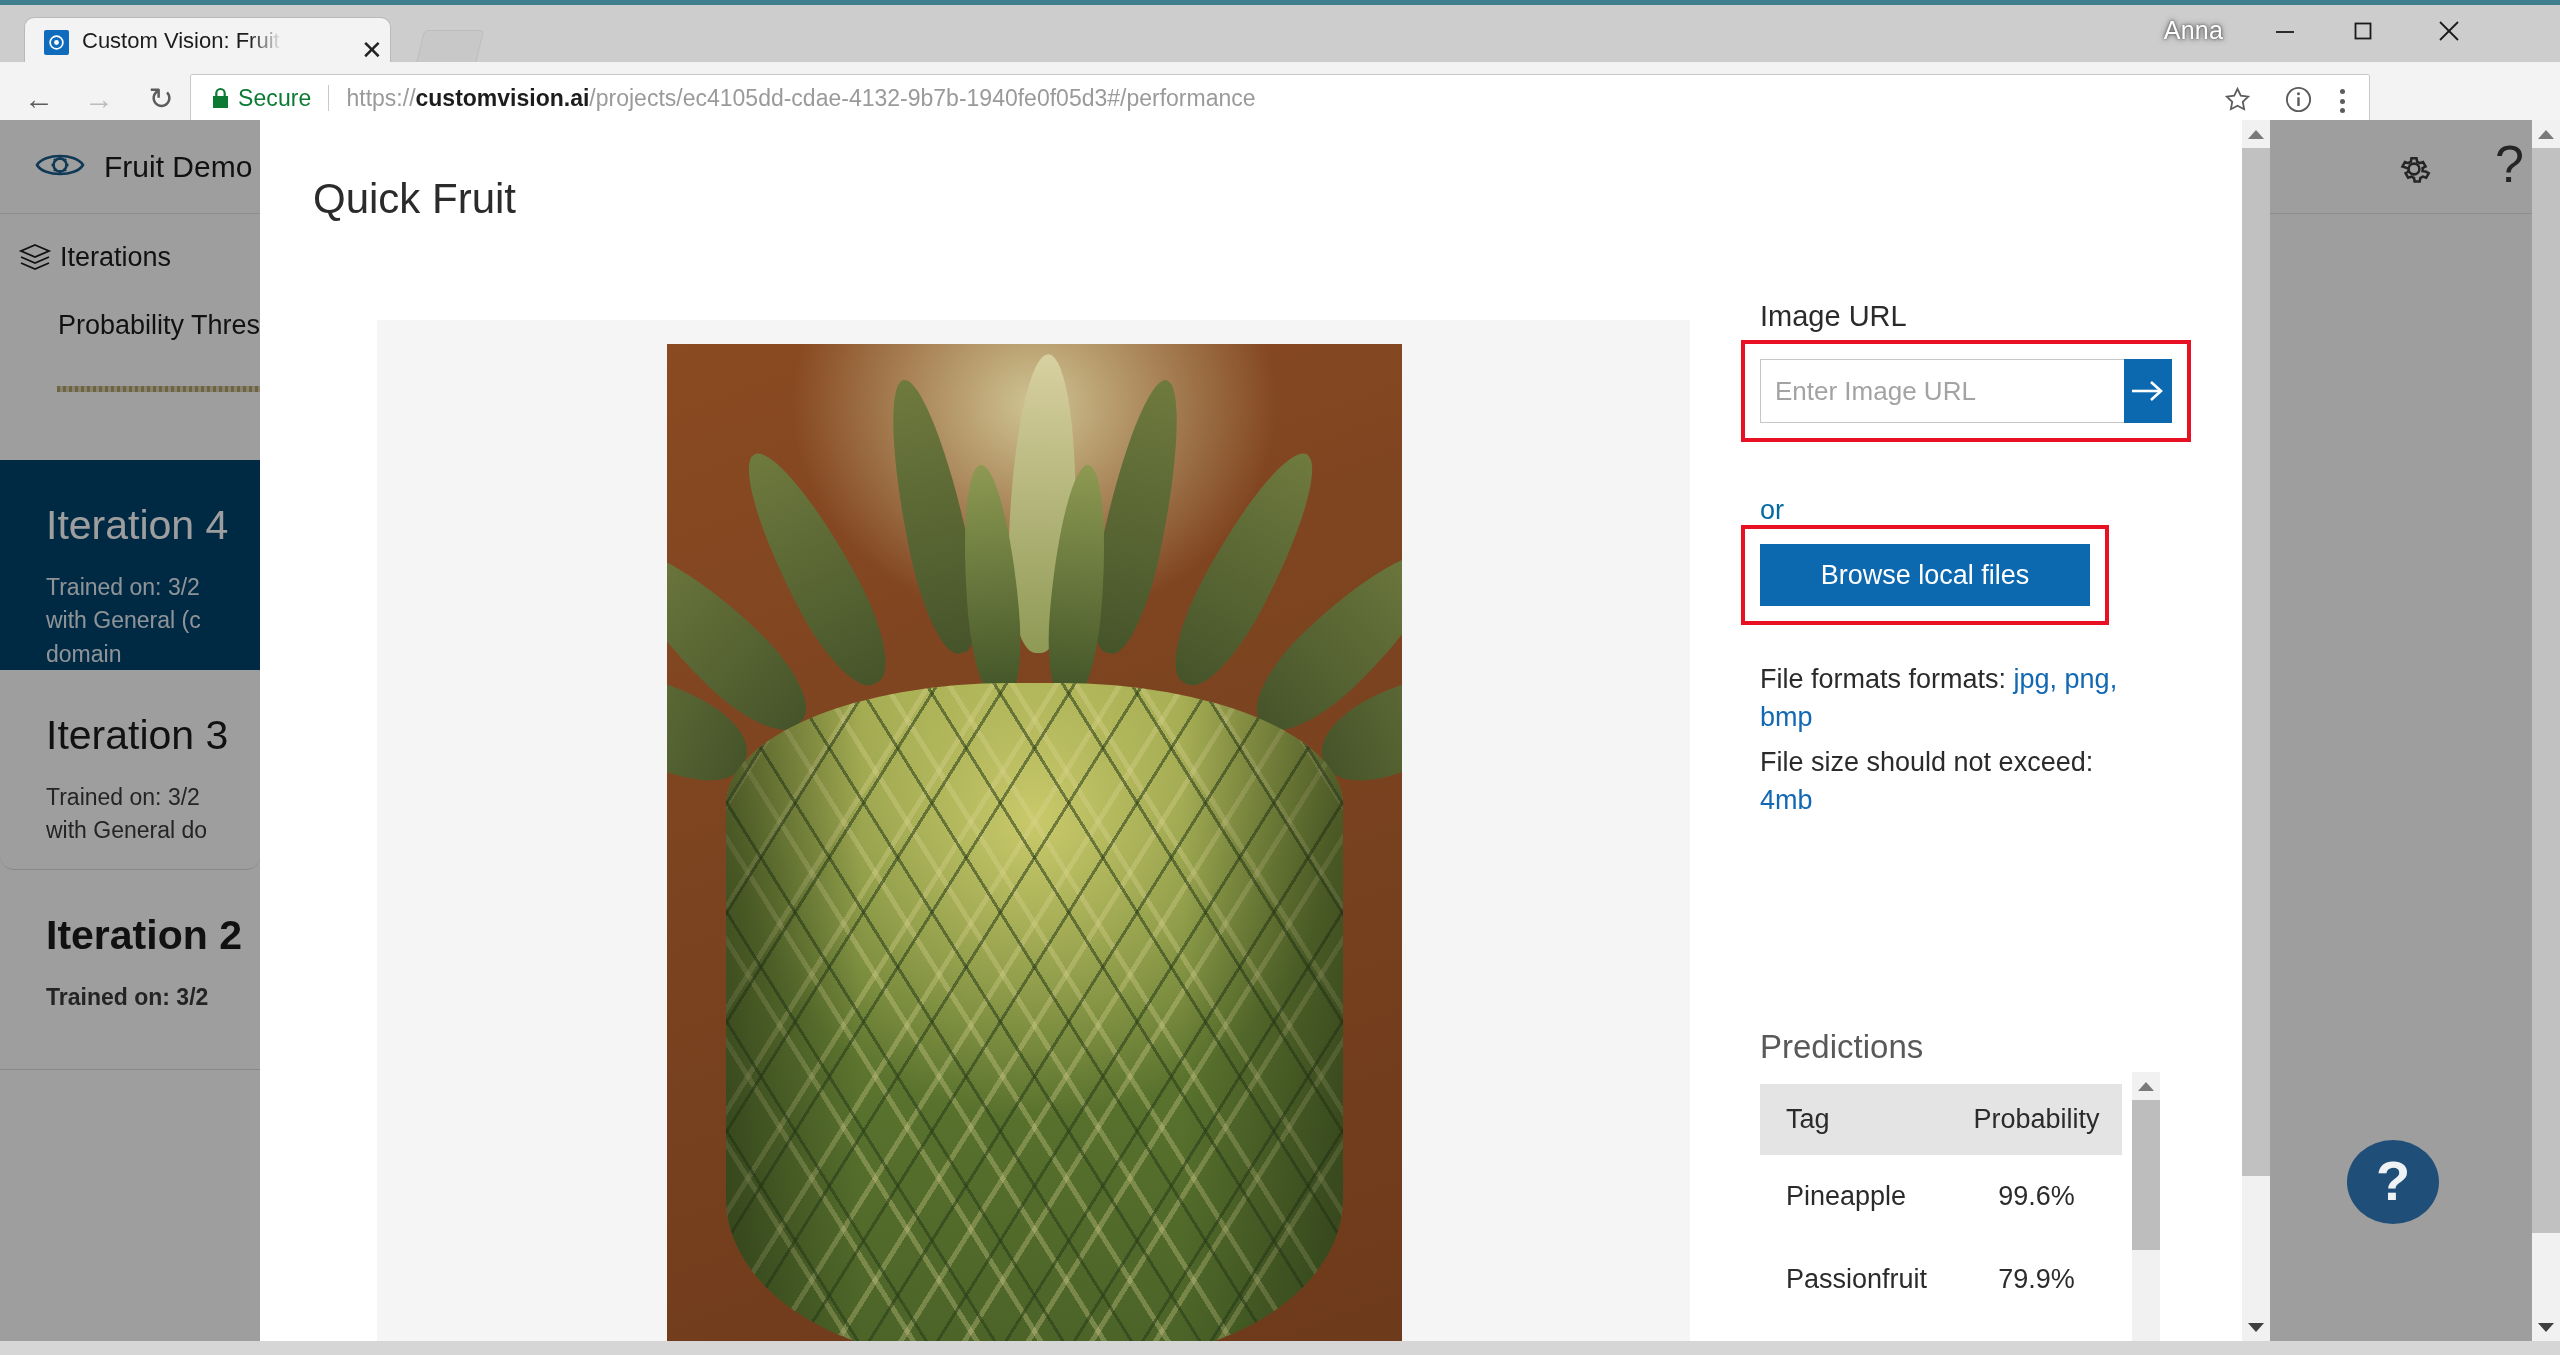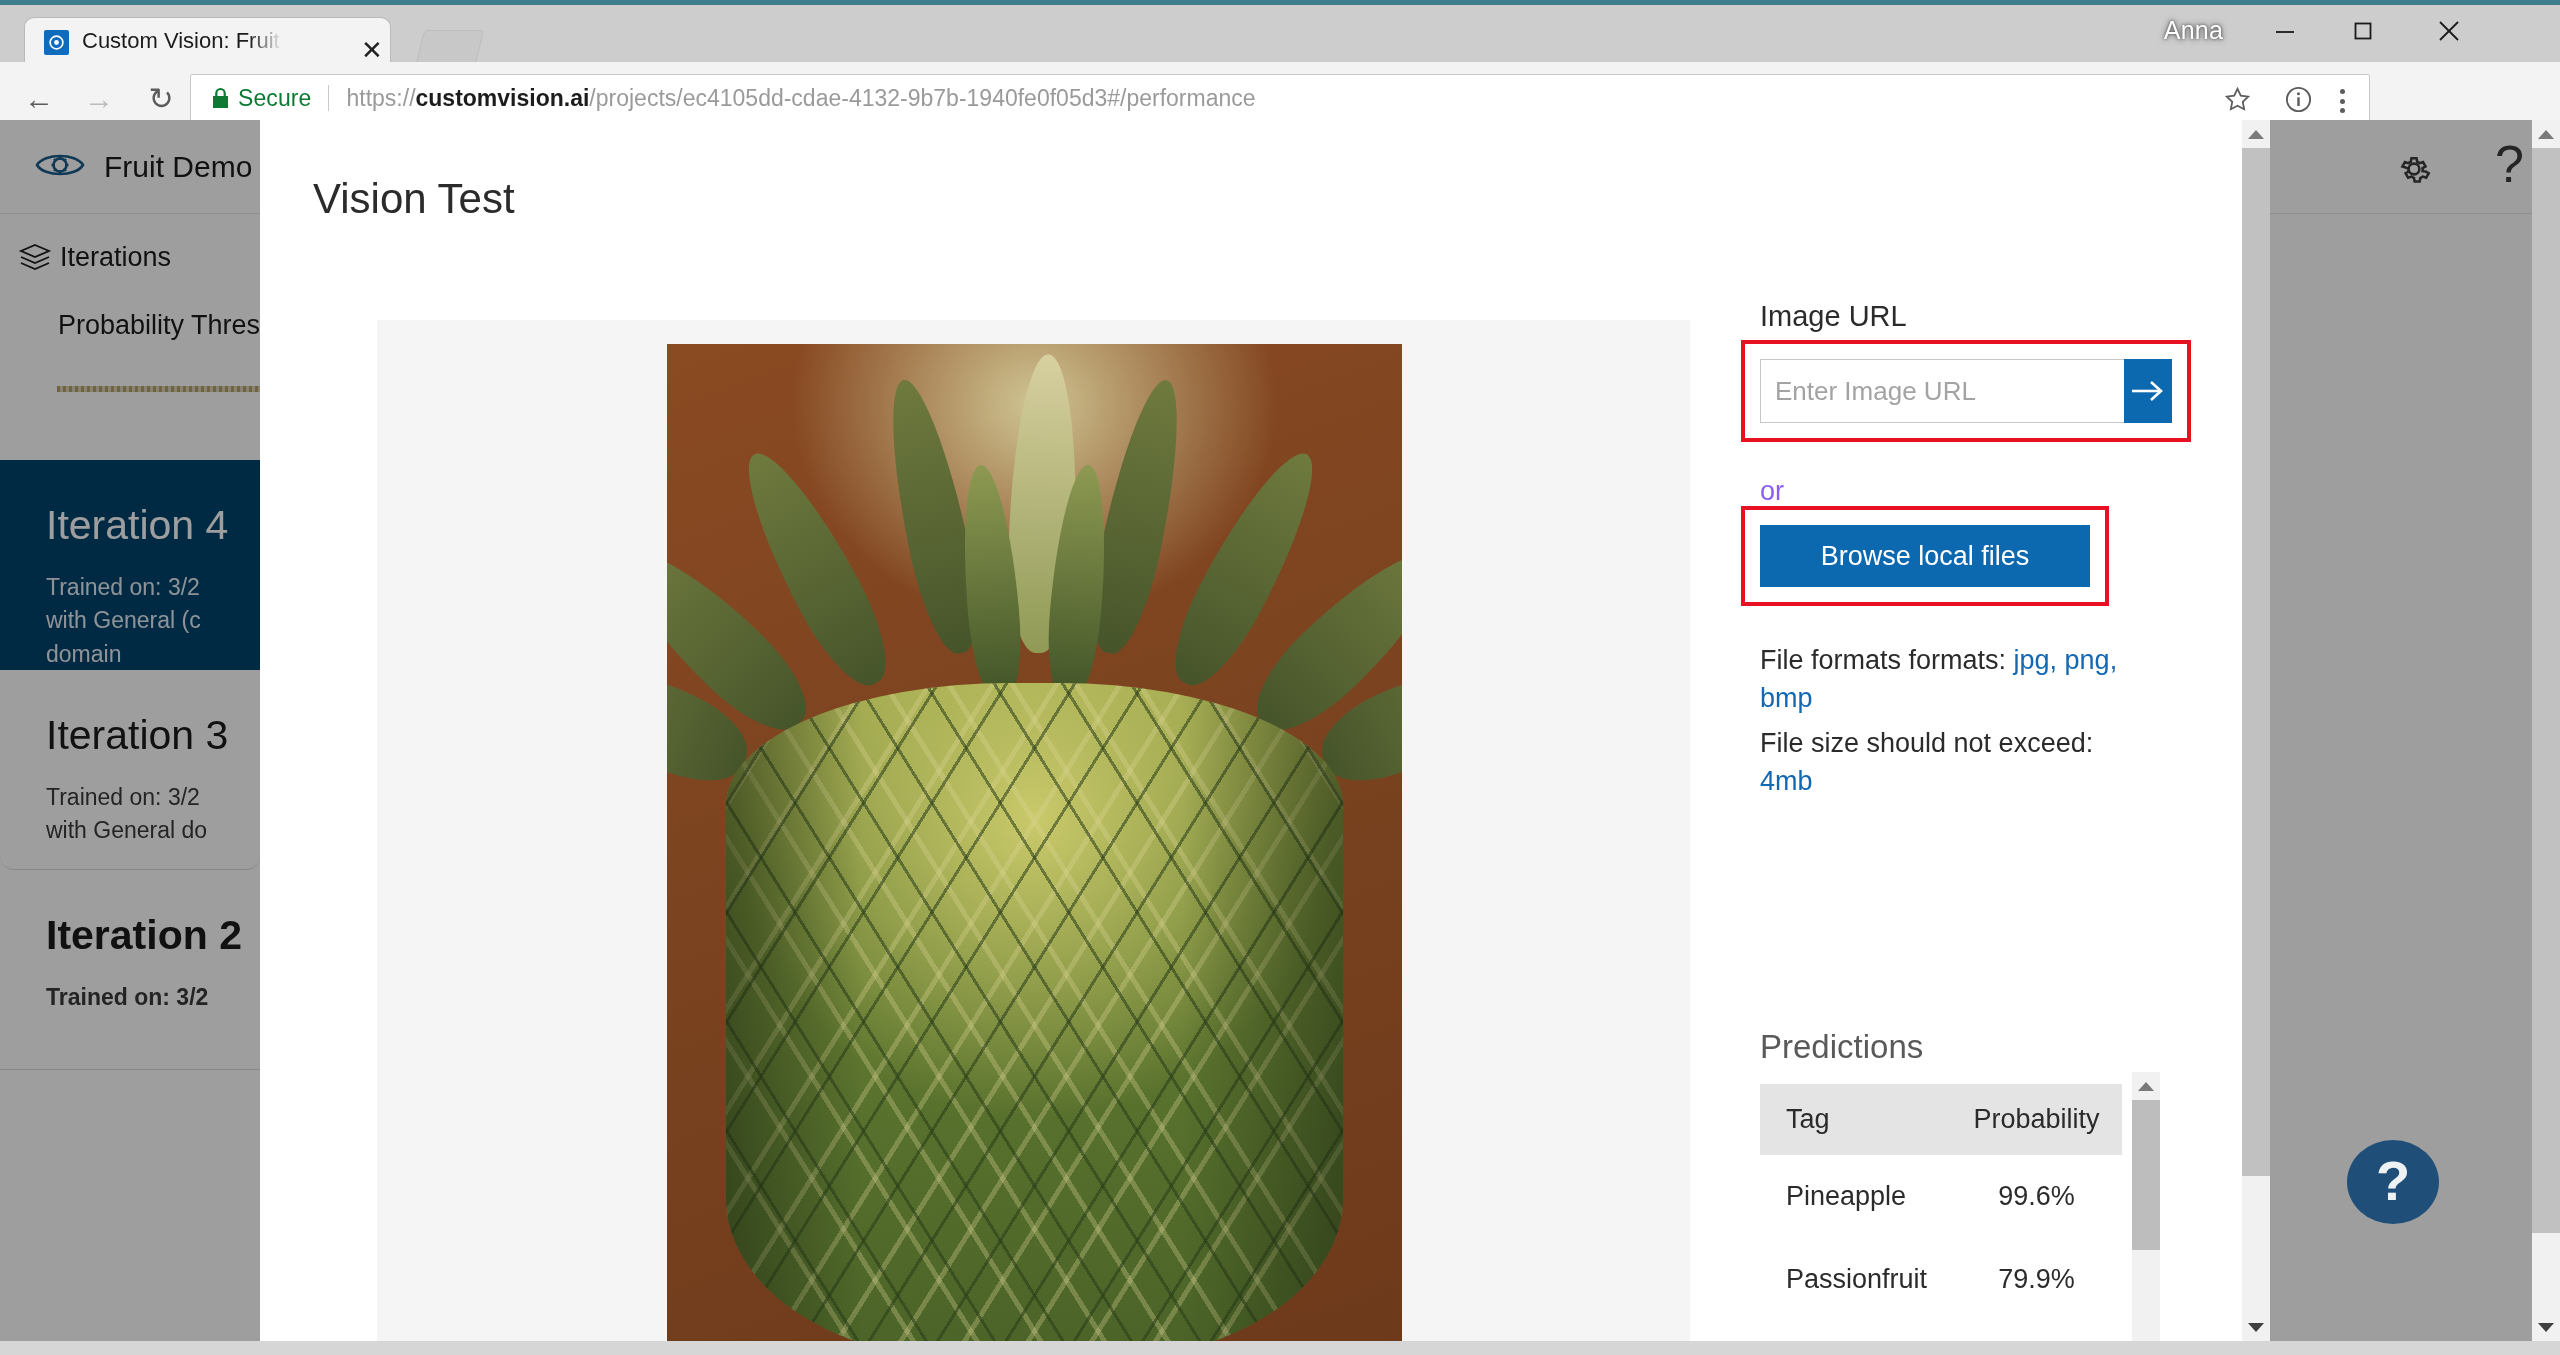--- a/index.html
+++ b/index.html
@@ -253,21 +253,21 @@
     flex: 1; height: 64px; border: 1px solid #c6c6c6; border-right: none;
     font-size: 26px; color: #1c1c1c; padding: 0 14px;
     font-family: "Liberation Sans", sans-serif; background: #fff;
   }
   #url-input::placeholder { color: #a3a3a3; }
   #url-submit {
     width: 78px; height: 64px; background: #0c69b0; border: none;
     display: flex; align-items: center; justify-content: center; cursor: pointer;
   }
 
-  #or-text { margin-top: 53px; font-size: 27px; color: #8b5cf6; }
+  #or-text { margin-top: 72px; font-size: 27px; color: #0369a1; }
 
   #browse-wrap {
     position: relative; margin-top: 18px; width: 330px; height: 62px;
     outline: 4px solid #e81123; outline-offset: 15px;
   }
   #browse-btn {
     width: 330px; height: 62px; background: #0c69b0; border: none;
     color: #ffffff; font-size: 27px; cursor: pointer;
     font-family: "Liberation Sans", sans-serif;
   }
@@ -489,21 +489,21 @@
           <ellipse cx="50" cy="44" rx="46" ry="42" fill="#1f4e79"></ellipse>
           <path d="M58 72c4 10 12 16 22 18-10-2-18-8-22-18z" fill="#1f4e79"></path>
           <text x="50" y="62" font-family="Liberation Sans, sans-serif" font-size="56" font-weight="bold" fill="#eef2f5" text-anchor="middle">?</text>
         </svg>
       </div>
     </div>
 
     <div id="dim-overlay"></div>
 
     <div id="modal">
-      <h1 id="modal-title">Vision Test</h1>
+      <h1 id="modal-title">Quick Fruit</h1>
 
       <div id="image-preview">
         <div id="preview-photo">
           <div class="leaf" style="left:46%;top:1%;width:9%;height:30%;transform:rotate(2deg);background:linear-gradient(180deg,#d8d0a0,#8f9a55);"></div>
           <div class="leaf" style="left:36%;top:3%;width:8%;height:28%;transform:rotate(-12deg);"></div>
           <div class="leaf" style="left:56%;top:3%;width:8%;height:28%;transform:rotate(12deg);"></div>
           <div class="leaf" style="left:24%;top:8%;width:9%;height:26%;transform:rotate(-28deg);"></div>
           <div class="leaf" style="left:66%;top:8%;width:9%;height:26%;transform:rotate(28deg);"></div>
           <div class="leaf" style="left:13%;top:14%;width:10%;height:24%;transform:rotate(-46deg);"></div>
           <div class="leaf" style="left:76%;top:14%;width:10%;height:24%;transform:rotate(46deg);"></div>

